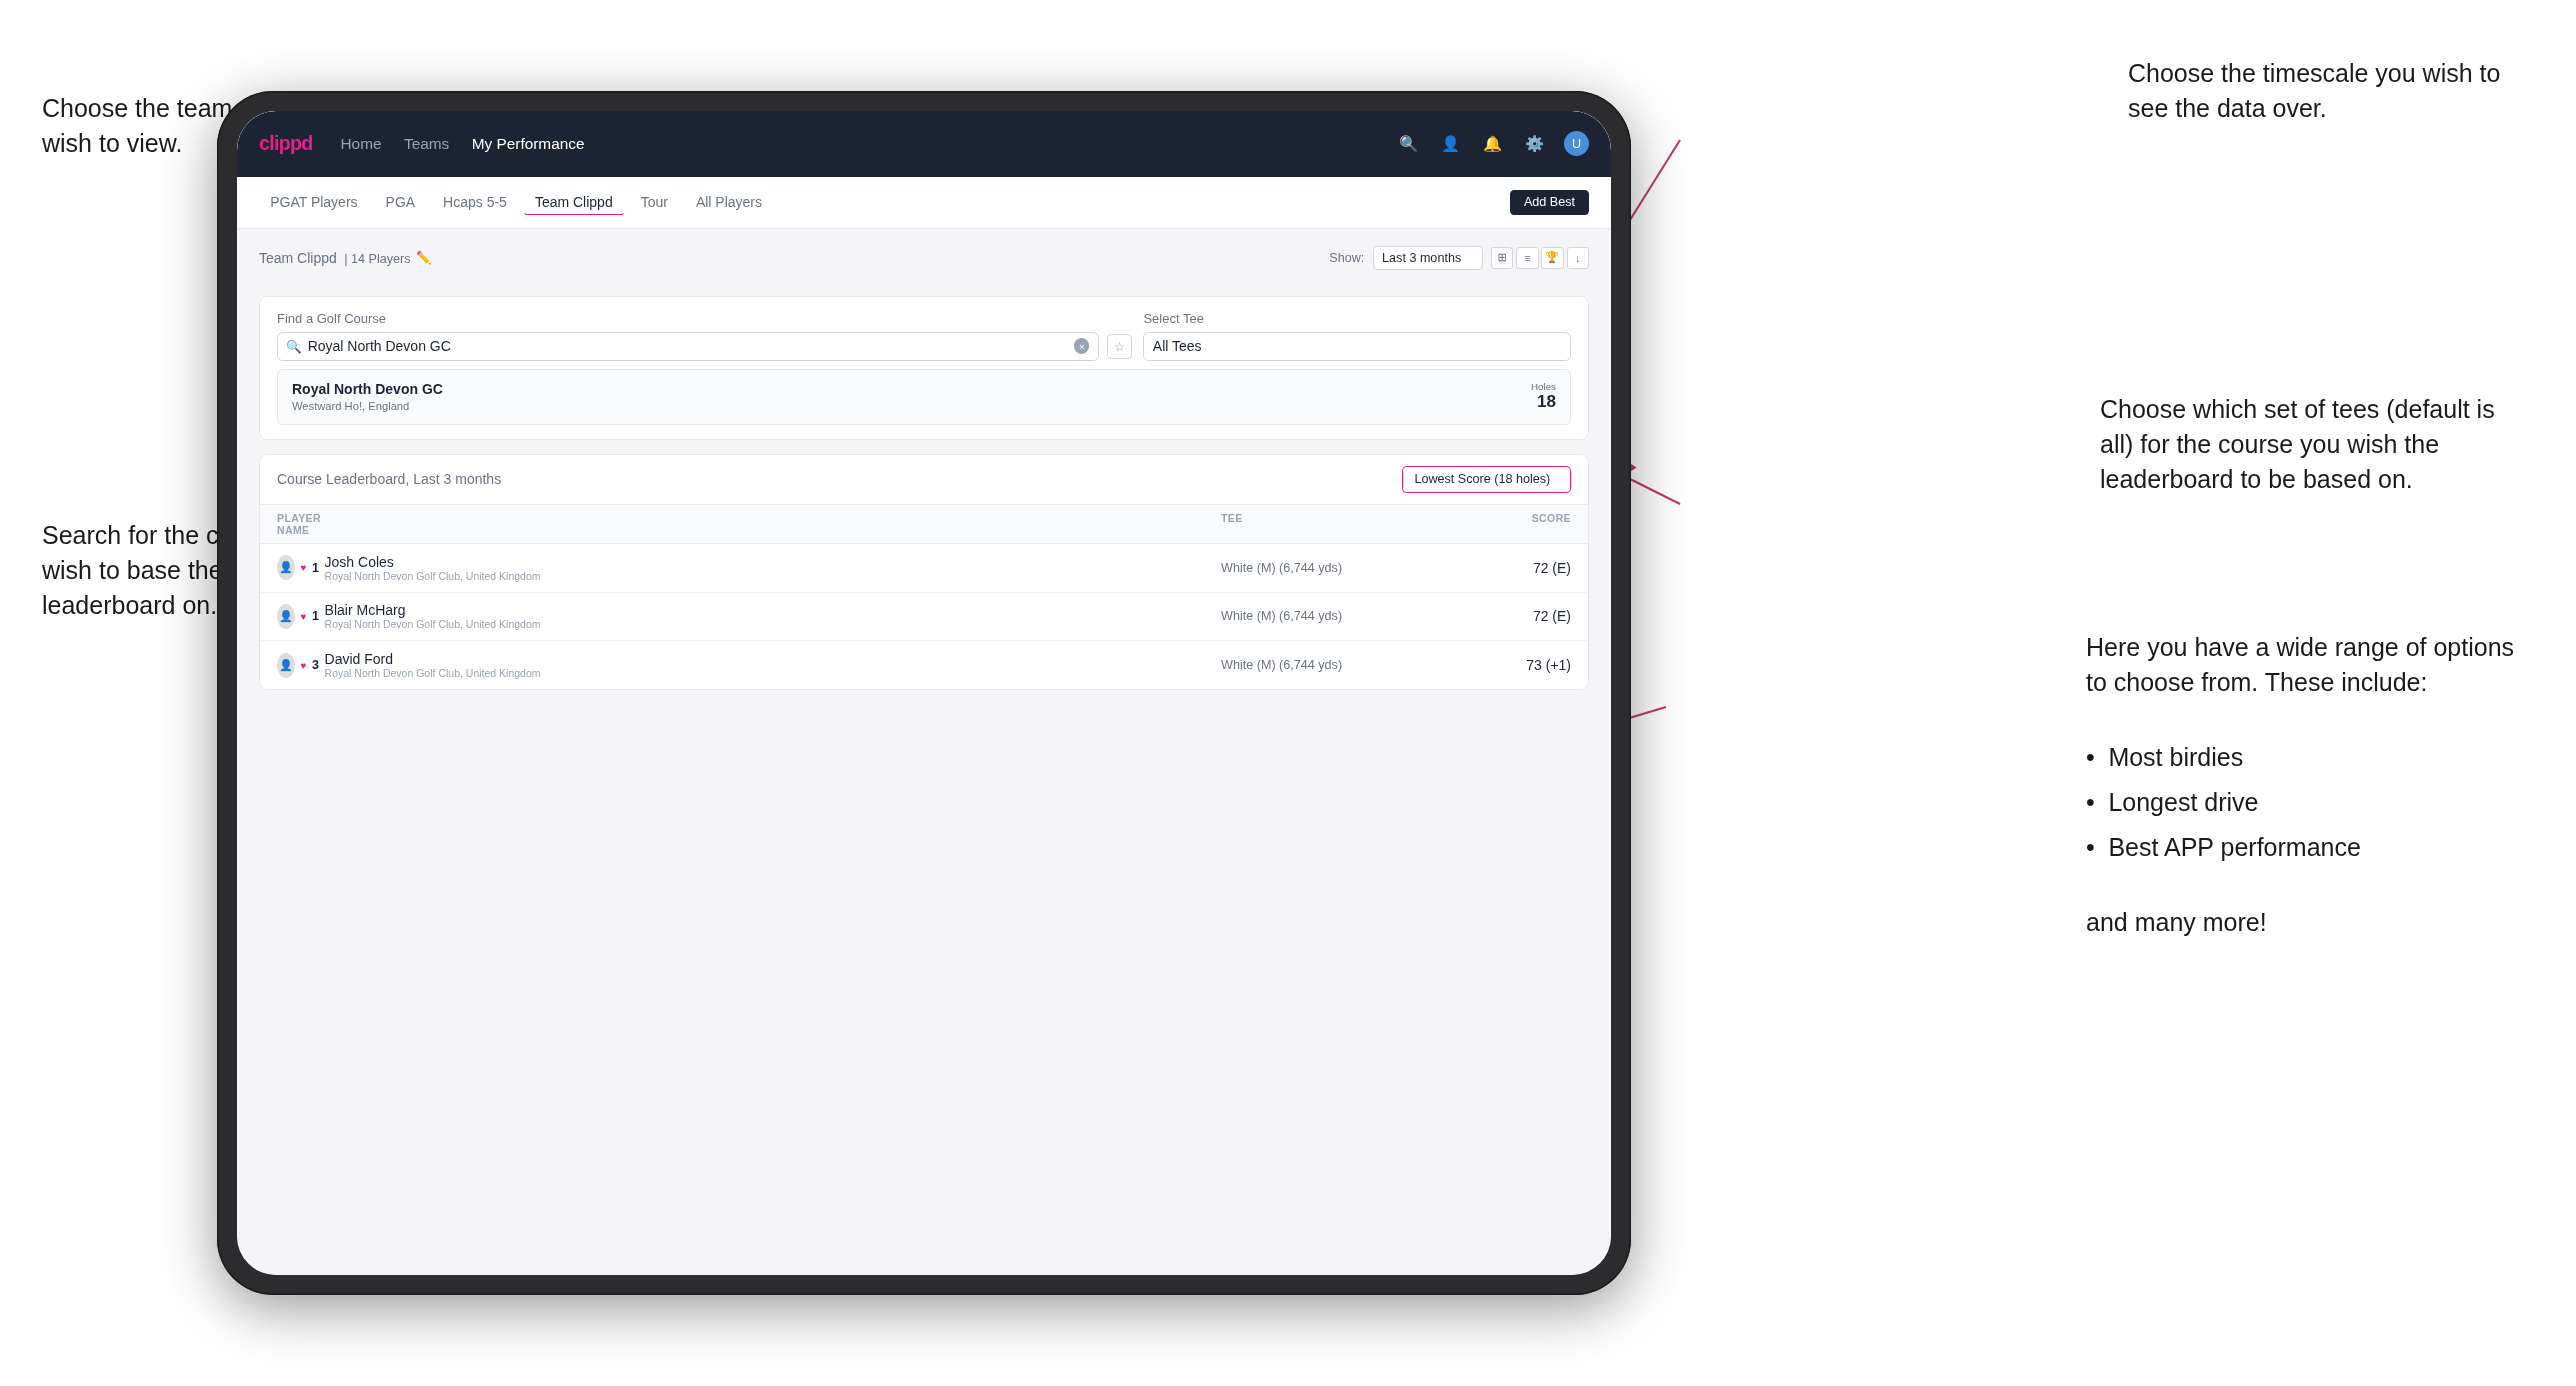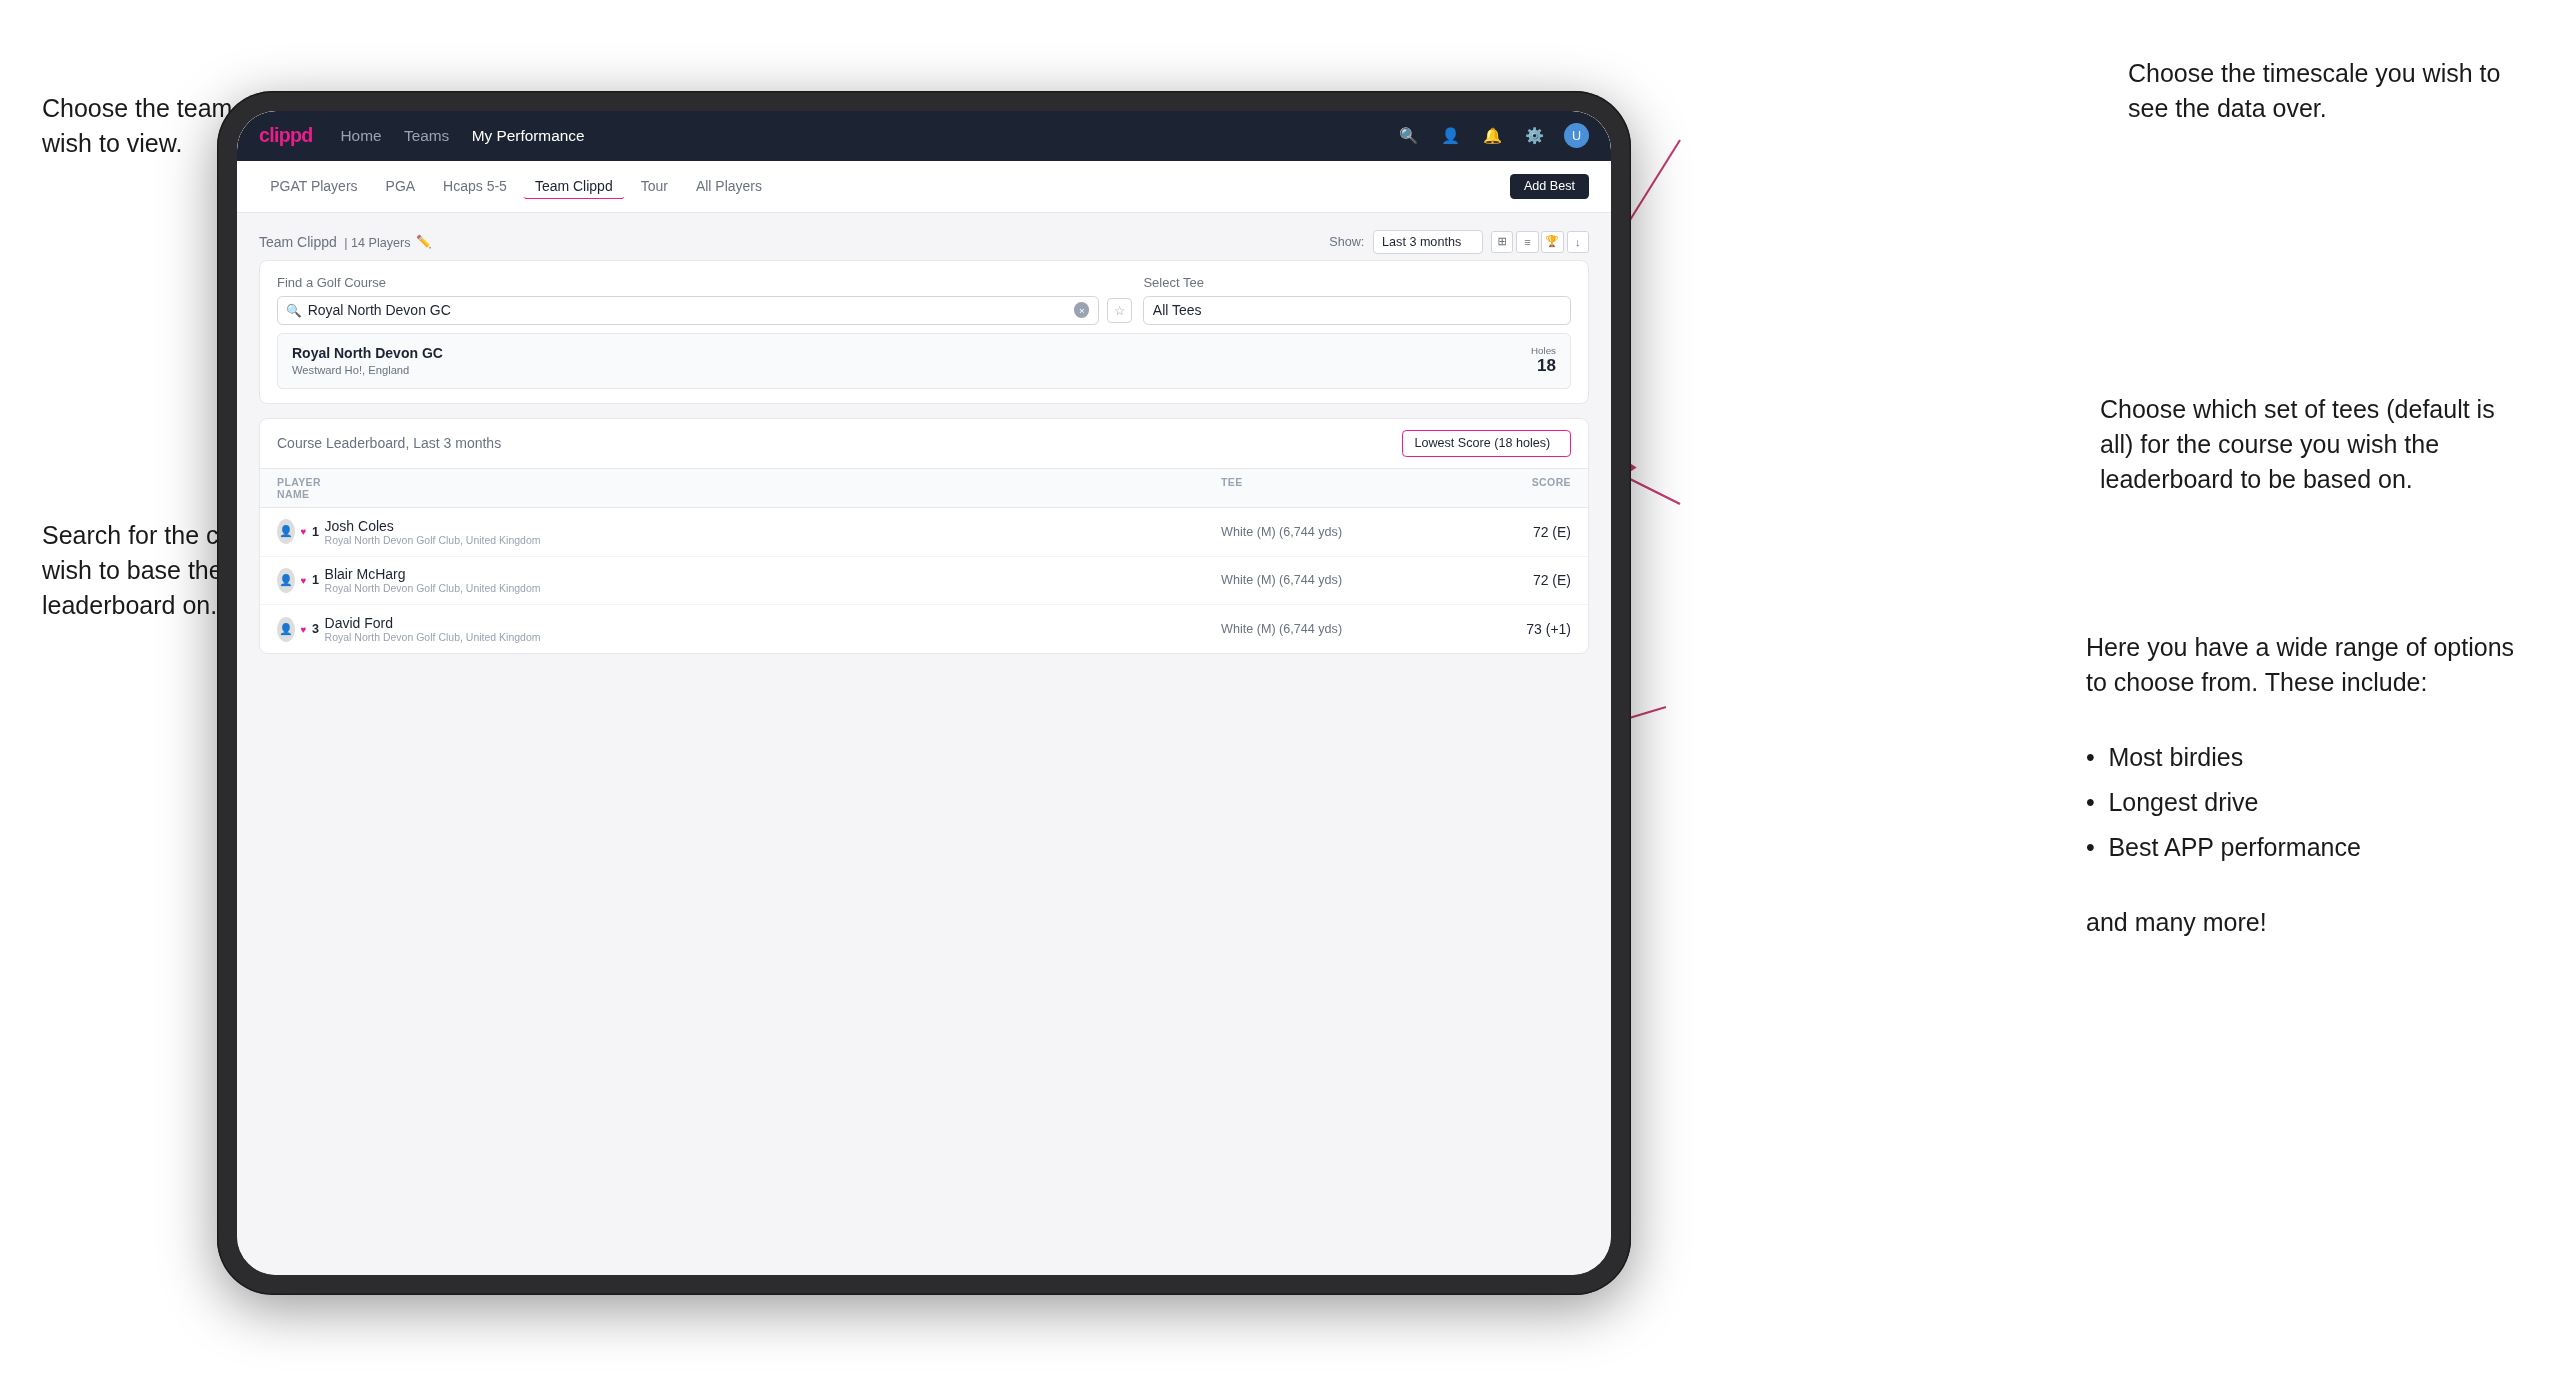--- a/index.html
+++ b/index.html
@@ -59,21 +59,21 @@
       background: #f5f5f7;
       display: flex;
       flex-direction: column;
       border-radius: 39px;
       overflow: hidden;
     }
 
     
     .top-nav {
       background: #1c2333;
-      height: 50px;
+      height: 66px;
       display: flex;
       align-items: center;
       padding: 0 22.4px;
       flex-shrink: 0;
       text-align: right;
     }
     .nav-logo {
       color: #e91e8c;
       font-size: 19.6px;
       font-weight: 700;
@@ -165,21 +165,21 @@
       flex: 1;
       padding: 17px 22.4px;
       overflow-y: auto;
     }
 
     
     .team-header {
       display: flex;
       align-items: center;
       justify-content: space-between;
-      margin-bottom: 6px;
+      margin-bottom: 26px;
     }
     .team-title {
       font-size: 14px;
       color: #1c2333;
       font-weight: 500;
     }
     .team-title span {
       color: #6b7280;
       font-weight: 400;
     }

